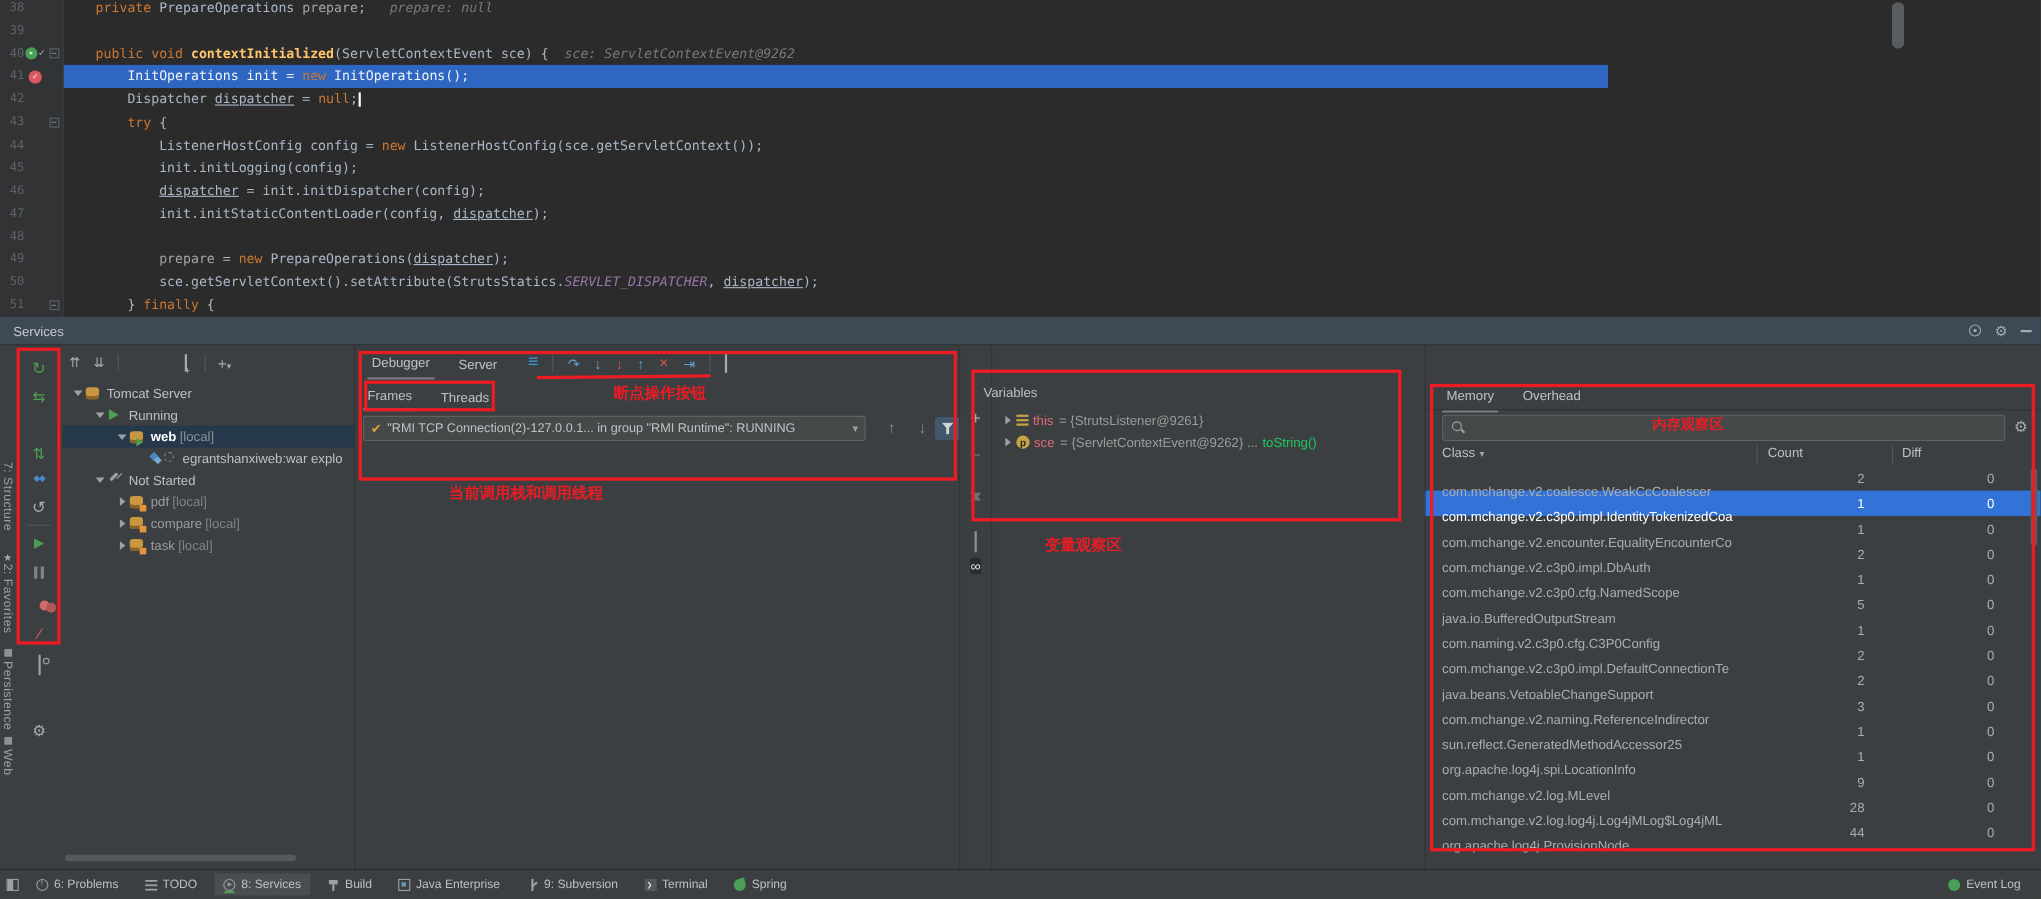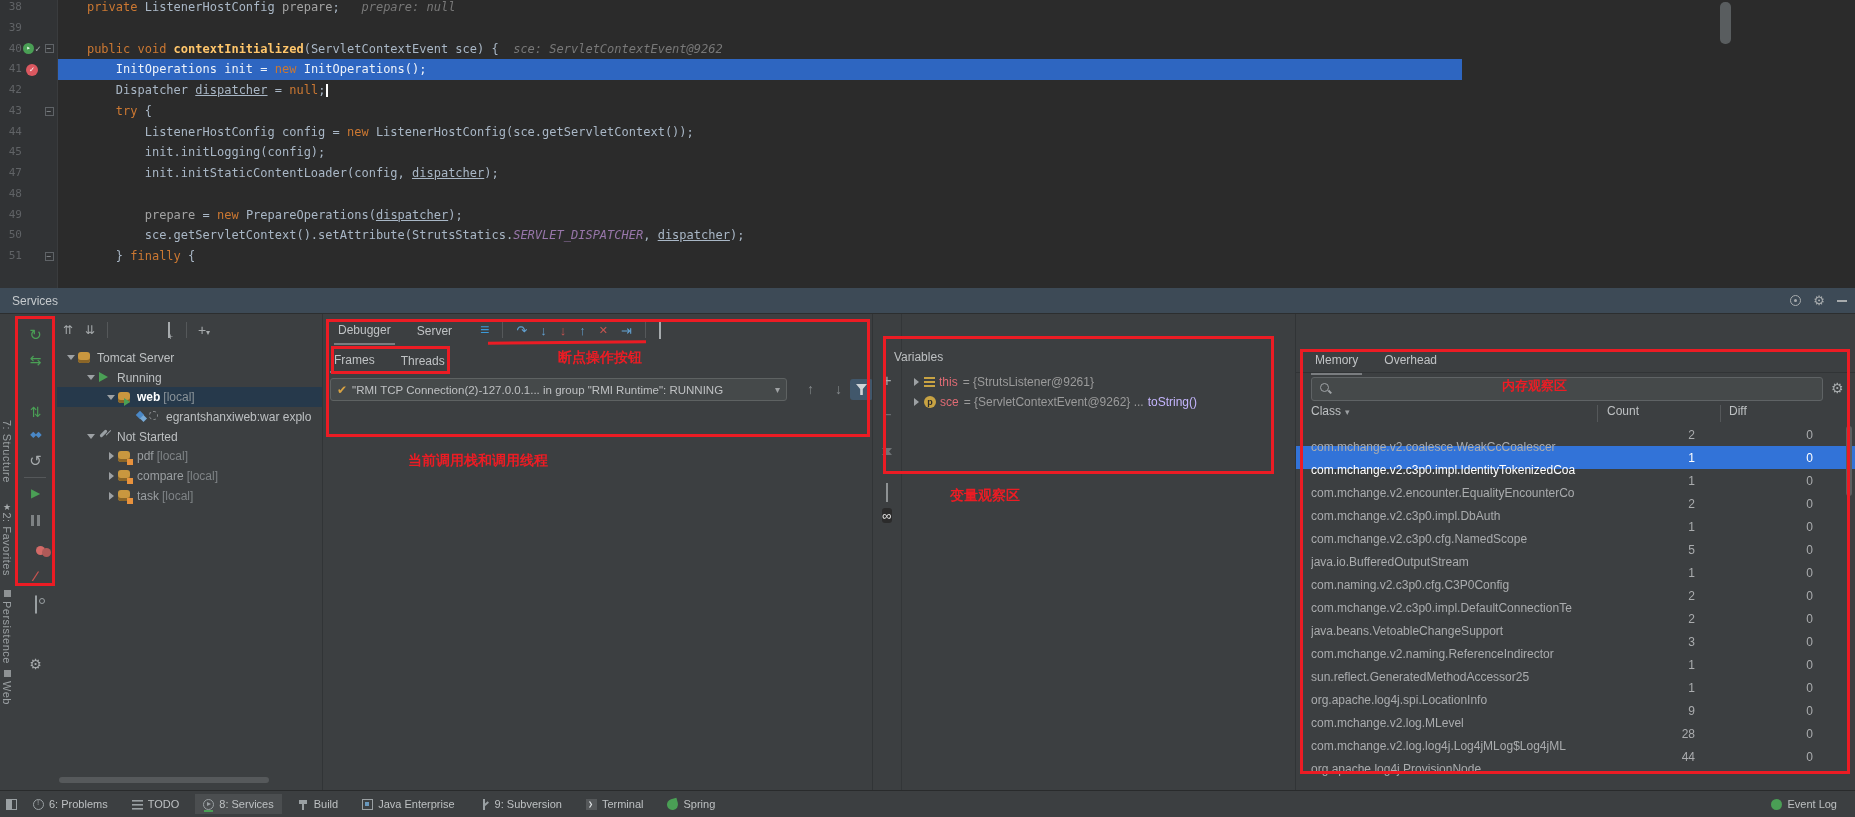--- a/index.html
+++ b/index.html
@@ -133,21 +133,21 @@
   .tri-dn { margin:0 auto; border:5px solid transparent; border-top:6px solid #6e7275; width:0; }
   .copy-ic { position:relative; width:10px; height:12px; border:1.3px solid #8e9294; margin:0 auto; background:#3c3f41; }
   .copy-ic::before { content:""; position:absolute; left:2.5px; top:-4px; width:10px; height:12px; border:1.3px solid #8e9294; z-index:-1; }
   .inf-tile { width:20px; height:18px; margin:0 auto; background:#2b2b2b; border-radius:3px; color:#e8e8e8; font-size:13px; line-height:17px; }
   #vars-title { position:absolute; left:22px; top:36px; color:#bdc0c2; font-size:12px; }
   #vars-rows { position:absolute; left:38px; top:58px; right:4px; }
   .v-row { height:20px; display:flex; align-items:center; font-size:12px; white-space:nowrap; }
   .v-row .chev { margin-right:2px; }
   .v-name { color:#e06b74; margin-left:4px; }
   .v-val { color:#9b9b9b; margin-left:5px; }
-  .v-link { color:#c4b5fd; margin-left:4px; }
+  .v-link { color:#22c55e; margin-left:4px; }
   .ic-this { width:11px; height:10px; flex:0 0 11px; background:
      linear-gradient(#c8a343,#c8a343) 0 0/11px 2.4px no-repeat, linear-gradient(#c8a343,#c8a343) 0 4px/11px 2.4px no-repeat,
      linear-gradient(#c8a343,#c8a343) 0 8px/11px 2.4px no-repeat; }
   .ic-param { width:12px; height:12px; flex:0 0 12px; border-radius:50%; background:#c8a343; color:#2b2b2b; font-size:9px; font-weight:bold; text-align:center; line-height:12px; }
 
   
   #memory { position:absolute; left:1295px; top:314px; width:560px; height:476px; }
   #mem-tabs { position:absolute; left:16px; top:32px; display:flex; }
   #mem-hline { position:absolute; left:0; top:58px; width:560px; height:1px; background:#313436; }
   #mem-search { position:absolute; left:16px; top:63px; width:512px; height:24px; background:#45494a; border:1px solid #5f6365; border-radius:3px; display:flex; align-items:center; }
@@ -203,28 +203,29 @@
   .anno-txt { position:absolute; color:#ec1c24; font-weight:bold; font-size:14px; z-index:41; pointer-events:none; white-space:nowrap; }
 </style>
 </head>
 <body>
 
 <div id="stage">
 
   <div id="editor">
     <div id="gutter-bg"></div>
     <div id="ed-lines">
-        <div class="ed-row"><div class="gut"><span class="num">38</span><span class="islot"></span><span class="fslot"></span></div><div class="code"><span class="s-pln">    </span><span class="s-kw">private</span><span class="s-pln"> ListenerHostConfig </span><span class="s-fld">prepare</span><span class="s-pln">;</span><span class="s-hint">   prepare: null</span></div></div>
+        <div class="ed-row"><div class="gut"><span class="num">38</span><span class="islot"></span><span class="fslot"></span></div><div class="code"><span class="s-pln">    </span><span class="s-kw">private</span><span class="s-pln"> PrepareOperations </span><span class="s-fld">prepare</span><span class="s-pln">;</span><span class="s-hint">   prepare: null</span></div></div>
         <div class="ed-row"><div class="gut"><span class="num">39</span><span class="islot"></span><span class="fslot"></span></div><div class="code"></div></div>
         <div class="ed-row"><div class="gut"><span class="num">40</span><span class="islot"><span class="ic-runm">▸</span><span class="ic-check">✓</span></span><span class="fslot"><span class="fold-box">−</span></span></div><div class="code"><span class="s-pln">    </span><span class="s-kw">public void </span><span class="s-mth">contextInitialized</span><span class="s-pln">(ServletContextEvent sce) {  </span><span class="s-hint">sce: ServletContextEvent@9262</span></div></div>
         <div class="ed-row exec"><div class="gut"><span class="num">41</span><span class="islot"><span class="ic-bp">✓</span></span><span class="fslot"></span></div><div class="code"><span class="s-pln">        InitOperations init = </span><span class="s-kw">new</span><span class="s-pln"> InitOperations();</span></div></div>
         <div class="ed-row"><div class="gut"><span class="num">42</span><span class="islot"></span><span class="fslot"></span></div><div class="code"><span class="s-pln">        Dispatcher </span><span class="s-und">dispatcher</span><span class="s-pln"> = </span><span class="s-kw">null</span><span class="s-pln">;</span><span class="caret"></span></div></div>
         <div class="ed-row"><div class="gut"><span class="num">43</span><span class="islot"></span><span class="fslot"><span class="fold-box">−</span></span></div><div class="code"><span class="s-pln">        </span><span class="s-kw">try</span><span class="s-pln"> {</span></div></div>
         <div class="ed-row"><div class="gut"><span class="num">44</span><span class="islot"></span><span class="fslot"></span></div><div class="code"><span class="s-pln">            ListenerHostConfig config = </span><span class="s-kw">new</span><span class="s-pln"> ListenerHostConfig(sce.getServletContext());</span></div></div>
         <div class="ed-row"><div class="gut"><span class="num">45</span><span class="islot"></span><span class="fslot"></span></div><div class="code"><span class="s-pln">            init.initLogging(config);</span></div></div>
+        <div class="ed-row"><div class="gut"><span class="num">46</span><span class="islot"></span><span class="fslot"></span></div><div class="code"><span class="s-pln">            </span><span class="s-und">dispatcher</span><span class="s-pln"> = init.initDispatcher(config);</span></div></div>
         <div class="ed-row"><div class="gut"><span class="num">47</span><span class="islot"></span><span class="fslot"></span></div><div class="code"><span class="s-pln">            init.initStaticContentLoader(config, </span><span class="s-und">dispatcher</span><span class="s-pln">);</span></div></div>
         <div class="ed-row"><div class="gut"><span class="num">48</span><span class="islot"></span><span class="fslot"></span></div><div class="code"></div></div>
         <div class="ed-row"><div class="gut"><span class="num">49</span><span class="islot"></span><span class="fslot"></span></div><div class="code"><span class="s-pln">            </span><span class="s-fld">prepare</span><span class="s-pln"> = </span><span class="s-kw">new</span><span class="s-pln"> PrepareOperations(</span><span class="s-und">dispatcher</span><span class="s-pln">);</span></div></div>
         <div class="ed-row"><div class="gut"><span class="num">50</span><span class="islot"></span><span class="fslot"></span></div><div class="code"><span class="s-pln">            sce.getServletContext().setAttribute(StrutsStatics.</span><span class="s-st">SERVLET_DISPATCHER</span><span class="s-pln">, </span><span class="s-und">dispatcher</span><span class="s-pln">);</span></div></div>
         <div class="ed-row"><div class="gut"><span class="num">51</span><span class="islot"></span><span class="fslot"><span class="fold-box">−</span></span></div><div class="code"><span class="s-pln">        } </span><span class="s-kw">finally</span><span class="s-pln"> {</span></div></div>
       </div>
     <div id="ed-scroll-thumb"></div>
   </div>
 
   <div id="svc-title">
@@ -579,16 +580,16 @@
       </span>
   </div>
 
   <div class="anno" style="left:15px;top:316px;width:40px;height:270px"></div>
   <div class="anno" style="left:326px;top:319px;width:544px;height:118px"></div>
   <div class="anno" style="left:331px;top:346px;width:119px;height:28px"></div>
   <div class="anno" style="left:883px;top:336px;width:391px;height:138px"></div>
   <div class="anno" style="left:1300px;top:349px;width:550px;height:425px"></div>
   <div class="anno-line" style="left:488px;top:341px;width:158px;height:3px"></div>
   <div class="anno-txt" style="left:558px;top:349px">断点操作按钮</div>
-  <div class="anno-txt" style="left:408px;top:452px">当前调用栈和调用线程</div>
+  <div class="anno-txt" style="left:408px;top:440px">当前调用栈和调用线程</div>
   <div class="anno-txt" style="left:950px;top:487px">变量观察区</div>
   <div class="anno-txt" style="left:1502px;top:377px;font-size:13px">内存观察区</div>
 </div>
 
 </body></html>

